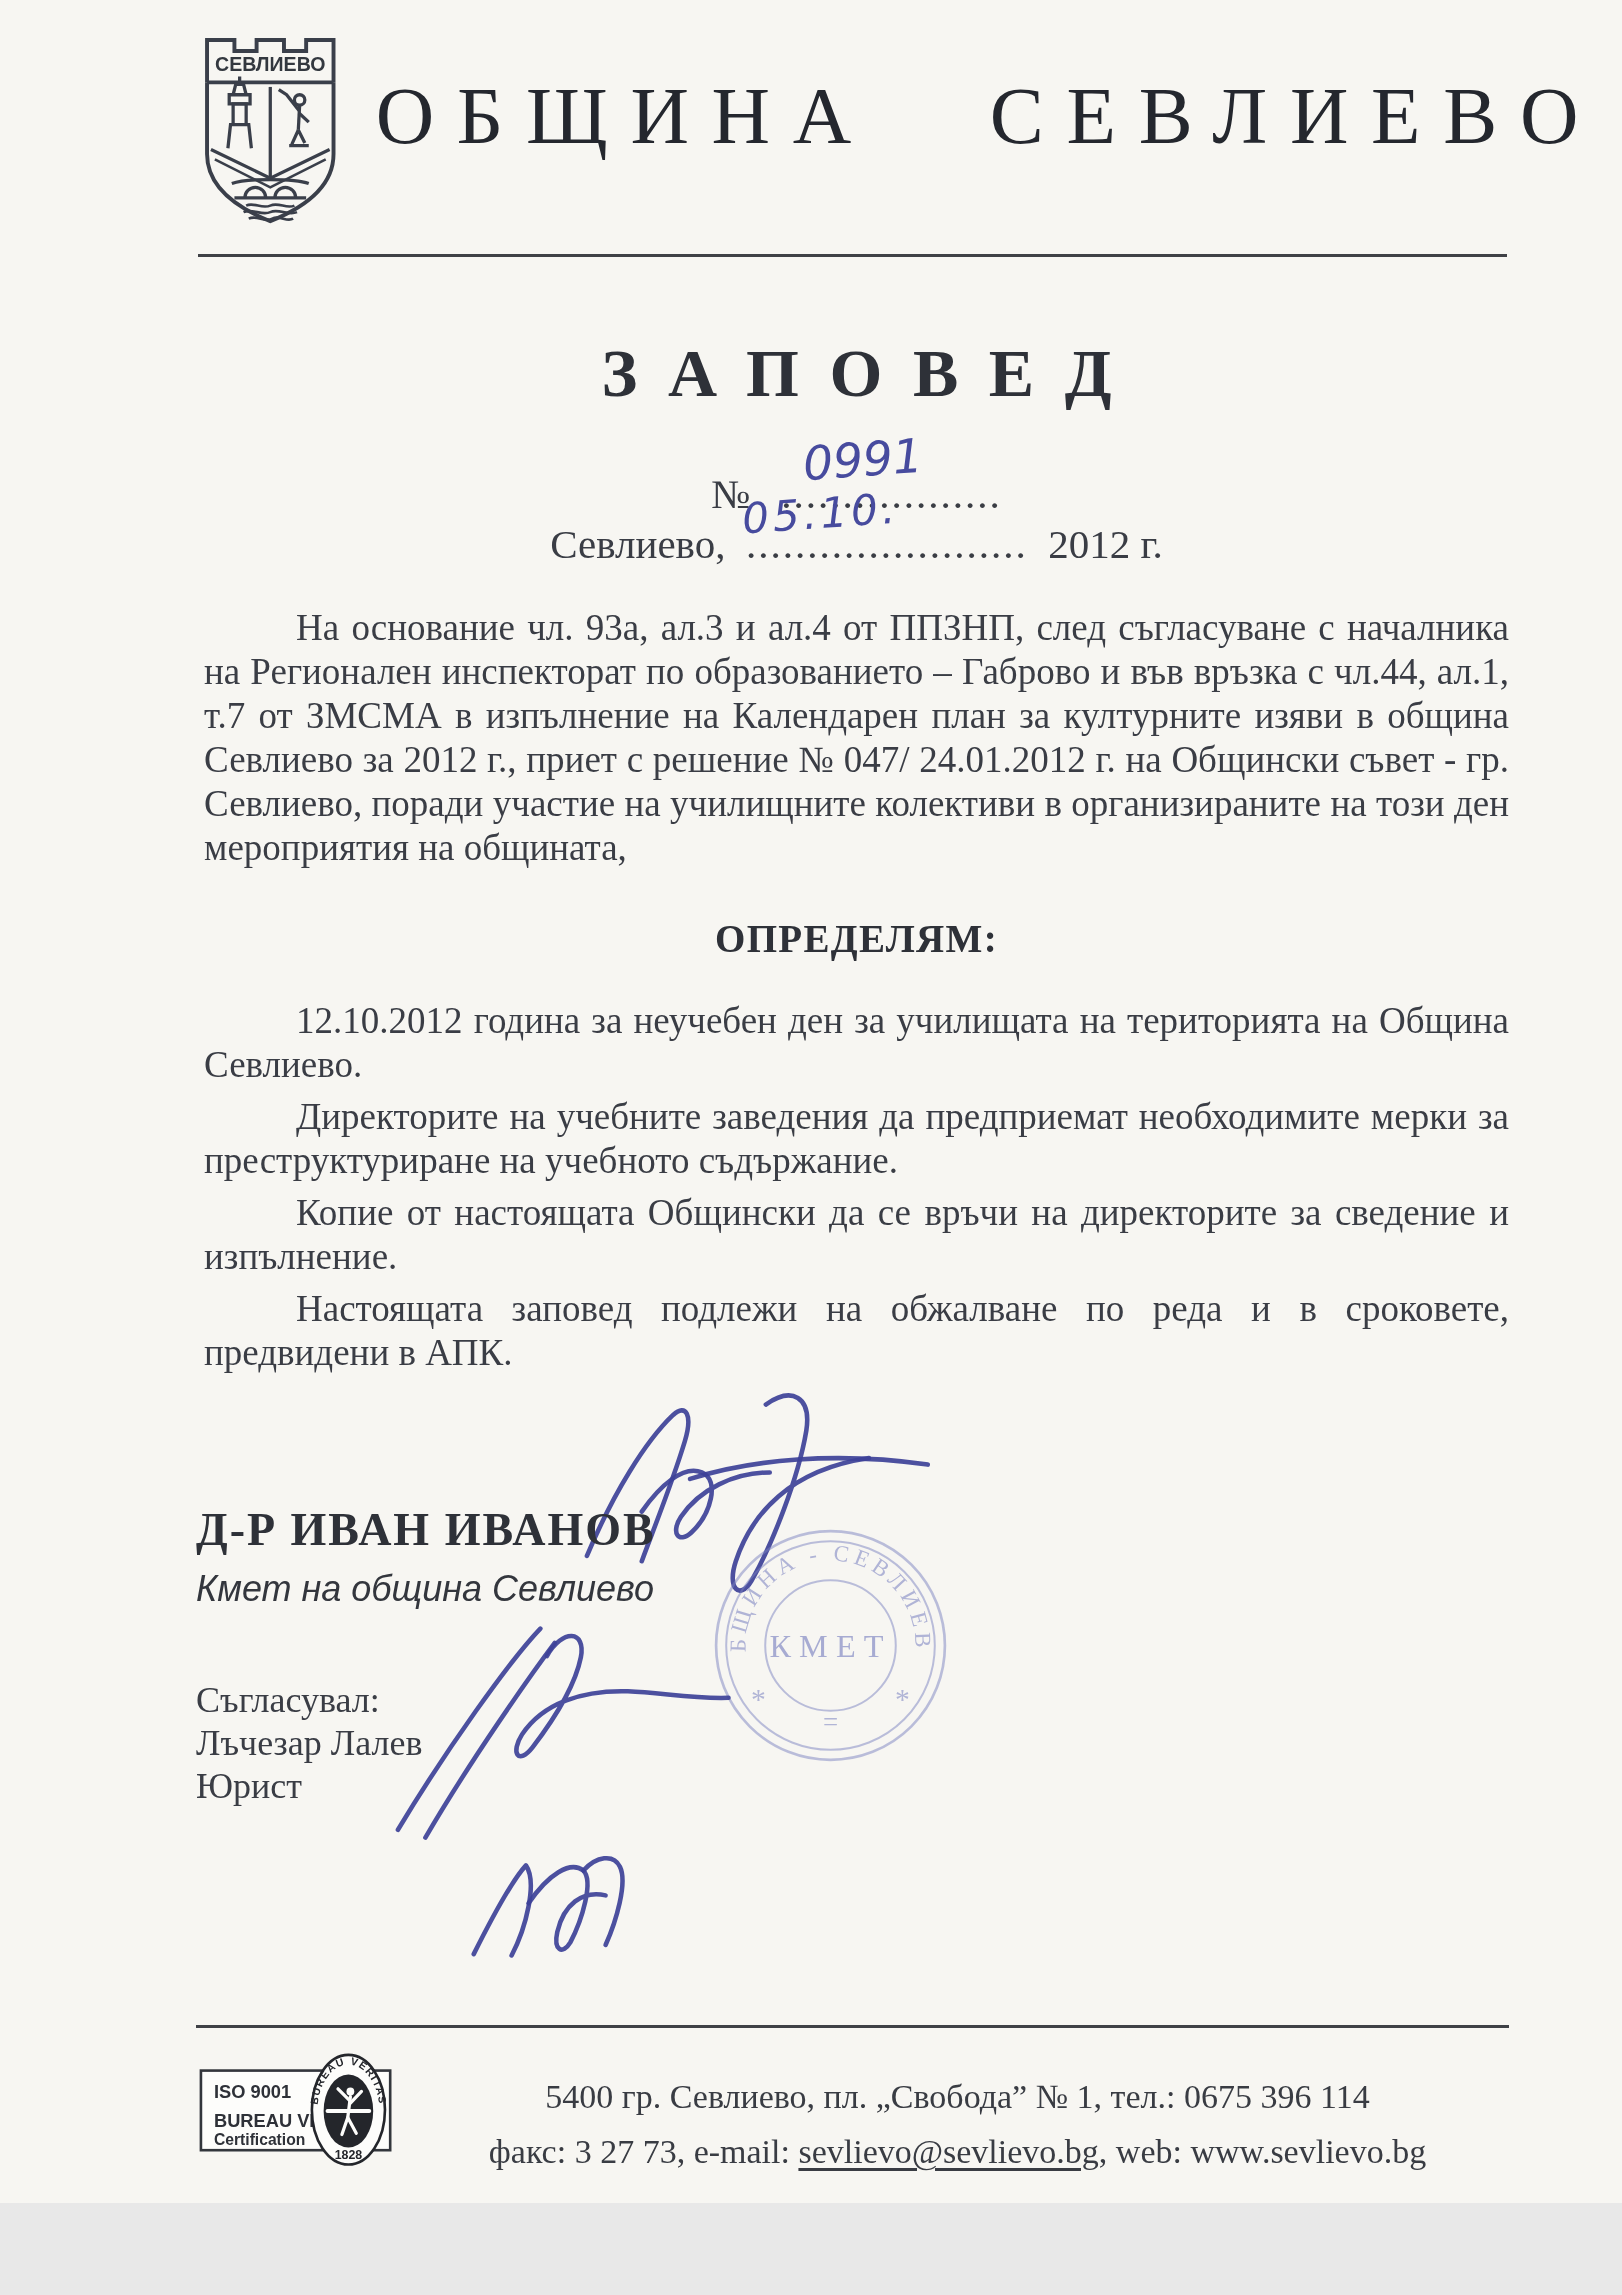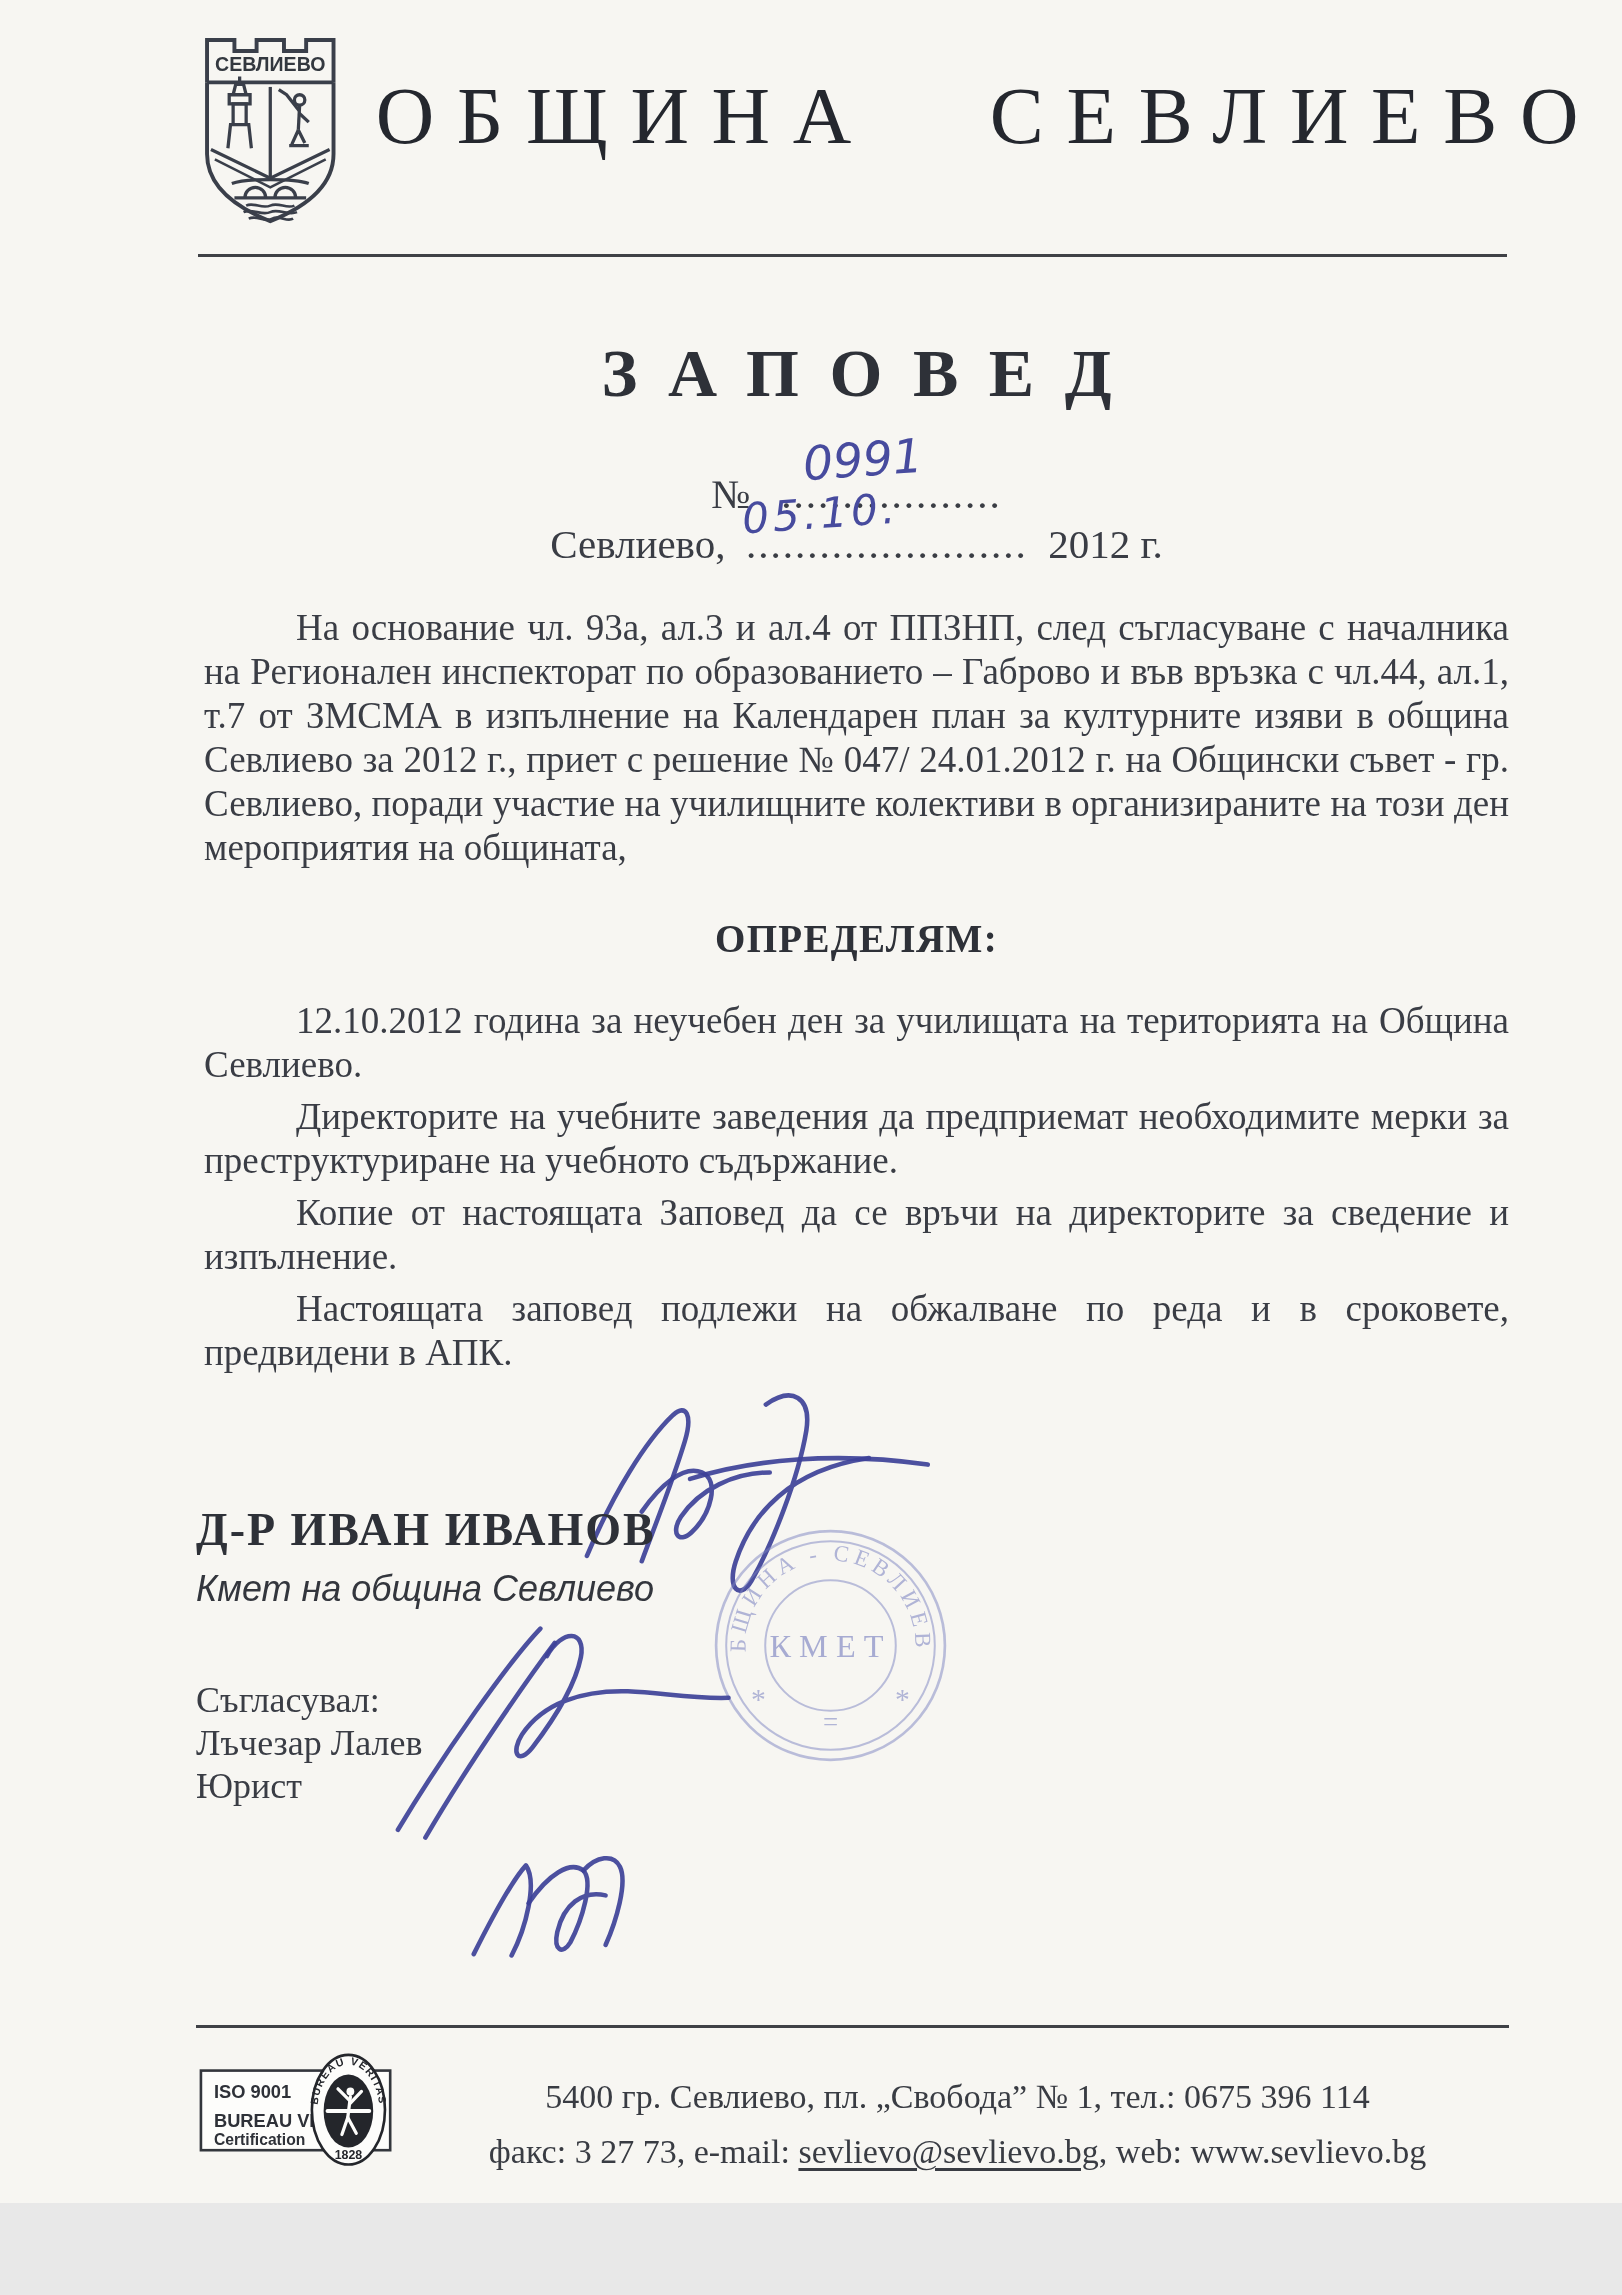--- a/index.html
+++ b/index.html
@@ -142,21 +142,21 @@
       </span>&nbsp;
       <span>2012 г.</span>
     </div>
   </div>
 
   <div class="body-text">
     <p>На основание чл. 93а, ал.3 и ал.4 от ППЗНП, след съгласуване с началника на Регионален инспекторат по образованието – Габрово и във връзка с чл.44, ал.1, т.7 от ЗМСМА в изпълнение на Календарен план за културните изяви в община Севлиево за 2012 г., приет с решение № 047/ 24.01.2012 г. на Общински съвет - гр. Севлиево, поради участие на училищните колективи в организираните на този ден мероприятия на общината,</p>
     <div class="determine">ОПРЕДЕЛЯМ:</div>
     <p>12.10.2012 година за неучебен ден за училищата на територията на Община Севлиево.</p>
     <p>Директорите на учебните заведения да предприемат необходимите мерки за преструктуриране на учебното съдържание.</p>
-    <p>Копие от настоящата Заповед да се връчи на директорите за сведение и изпълнение.</p>
+    <p>Копие от настоящата Общински да се връчи на директорите за сведение и изпълнение.</p>
     <p>Настоящата заповед подлежи на обжалване по реда и в сроковете, предвидени в АПК.</p>
   </div>
 
   <svg class="sig sig-mayor" width="392" height="222" viewBox="0 0 600 340">
     <path d="M38,268 C78,172 128,92 170,52 C190,34 200,52 188,92 C168,158 138,232 122,276"></path>
     <path d="M122,200 C150,160 186,128 214,140 C242,152 228,204 198,232 C178,250 166,232 182,208 C210,166 264,140 318,140"></path>
     <path d="M312,36 C352,8 382,24 374,76 C362,148 322,250 290,306 C272,336 252,318 266,276 C290,204 348,136 470,118"></path>
     <path d="M196,150 C290,120 420,108 560,128"></path>
   </svg>
 

